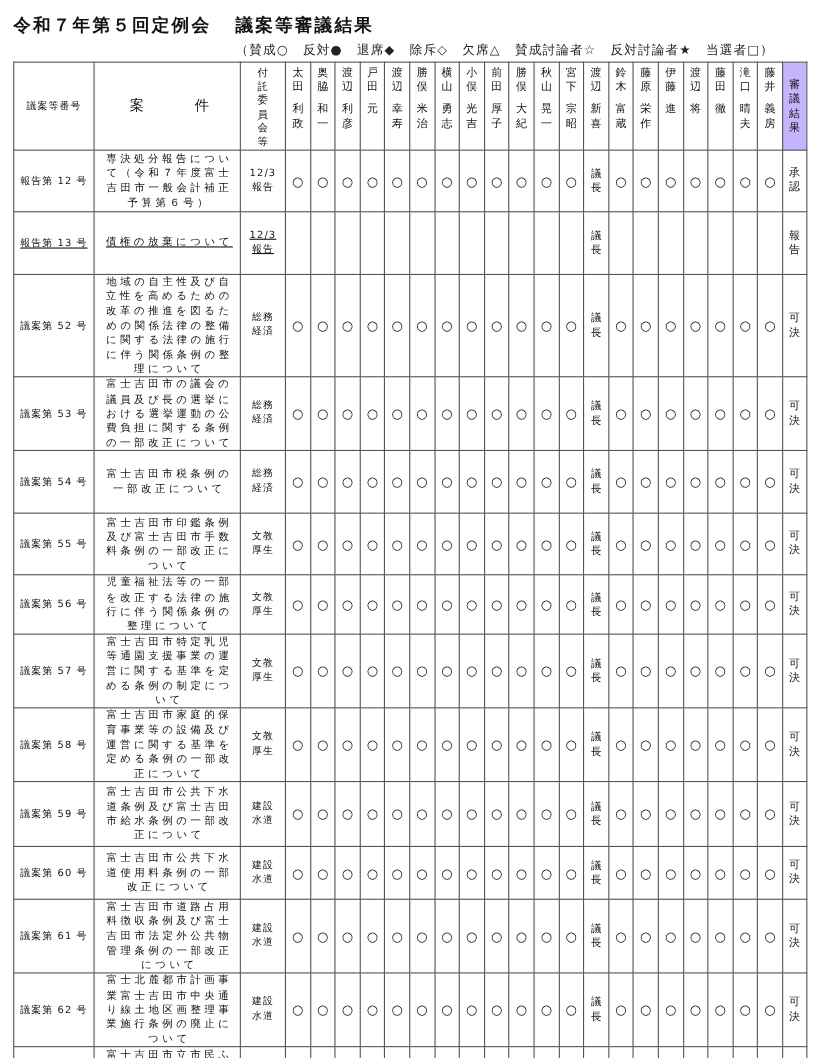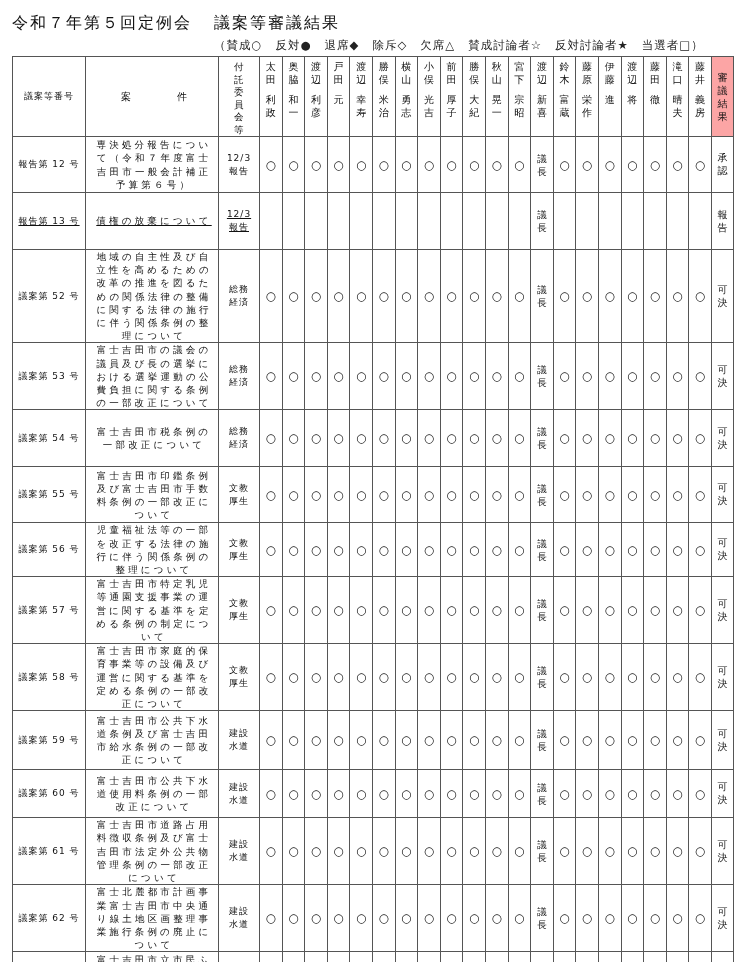--- a/index.html
+++ b/index.html
@@ -1,36 +1,36 @@
 <!DOCTYPE html>
 <html><head>
 <meta charset="utf-8">
 <style>
   html, body { margin:0; padding:0; background:#ffffff; }
   body { width:752px; height:962px; position:relative; overflow:hidden;
          font-family:"DejaVu Sans", "Liberation Sans", sans-serif; color:#111; }
-  .title { position:absolute; left:12px; top:13px; font-size:16px; font-weight:normal;
+  .title { position:absolute; left:12px; top:13px; font-size:16px; font-weight:bold;
            letter-spacing:2px; white-space:nowrap; }
   .title .gap { display:inline-block; width:22px; }
   .legend { position:absolute; left:214px; top:38px; font-size:11.5px; white-space:nowrap;
             letter-spacing:1px; color:#222; }
   .legend span { margin-right:13px;text-align:center; }
   table.grid { position:absolute; left:12px; top:56px; border-collapse:collapse;
                table-layout:fixed; }
   table.grid td, table.grid th { border:1px solid #555; padding:0; font-weight:normal;
                vertical-align:middle; text-align:center; }
   table.grid { border:1.5px solid #222; }
   .c-no { width:72px; font-size:9px; letter-spacing:1px; }
   .c-item { width:122px; font-size:9.5px; letter-spacing:3.2px; text-align:center;
             padding:0 3px 0 7px !important; line-height:13.2px; }
   .c-com { width:40px; font-size:9px; line-height:13px; letter-spacing:1px; }
   .c-mem { width:21.6px; font-size:11px; }
   .c-res { width:21px; font-size:10px; line-height:14px; }
-  th.c-res { background:#fca5a5; font-size:10px; line-height:13px; }
-  th.c-item { text-align:center; font-size:10px; letter-spacing:0; }
+  th.c-res { background:#c4b5fd; font-size:10px; line-height:13px; }
+  th.c-item { text-align:center; font-size:13px; letter-spacing:0; }
   th.c-item .k1 { margin-right:46px; }
   .vtxt { display:inline-block; width:12px; word-break:break-all; line-height:13px; font-size:10px; }
   .mhead { vertical-align:top !important; padding-top:4px !important; font-size:10px; line-height:12.5px;margin-left:46px; }
   .mhead .sur, .mhead .giv { display:block; width:12px; margin:0 auto; word-break:break-all; }
   .mhead .giv { margin-top:8px; }
   .mark { font-size:12px; }
   .chair { display:inline-block; width:11px; font-size:9.5px; line-height:13px; word-break:break-all; }
   .comhead { display:inline-block; width:10px; word-break:break-all; font-size:9.5px; line-height:12.5px; }
 </style>
 </head>

